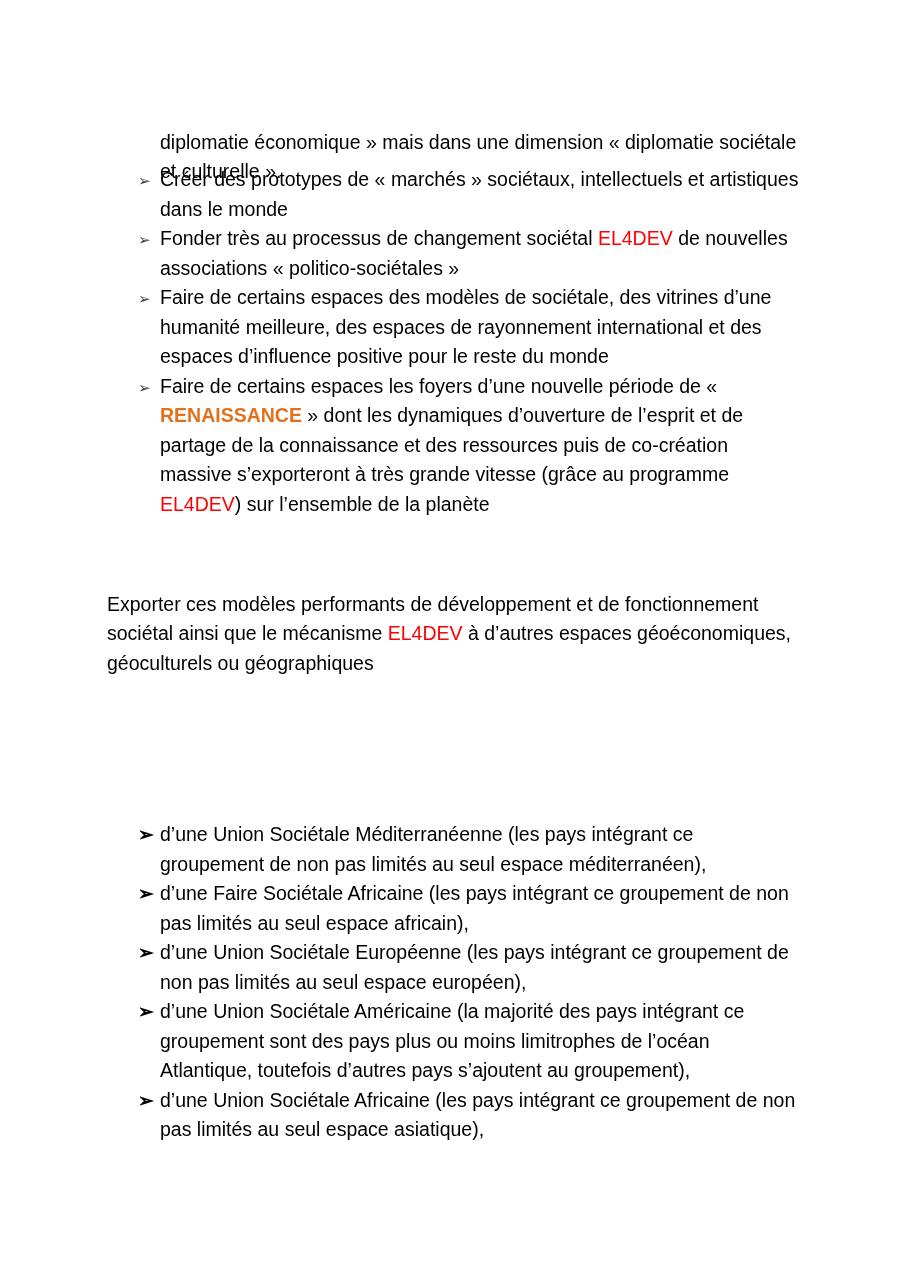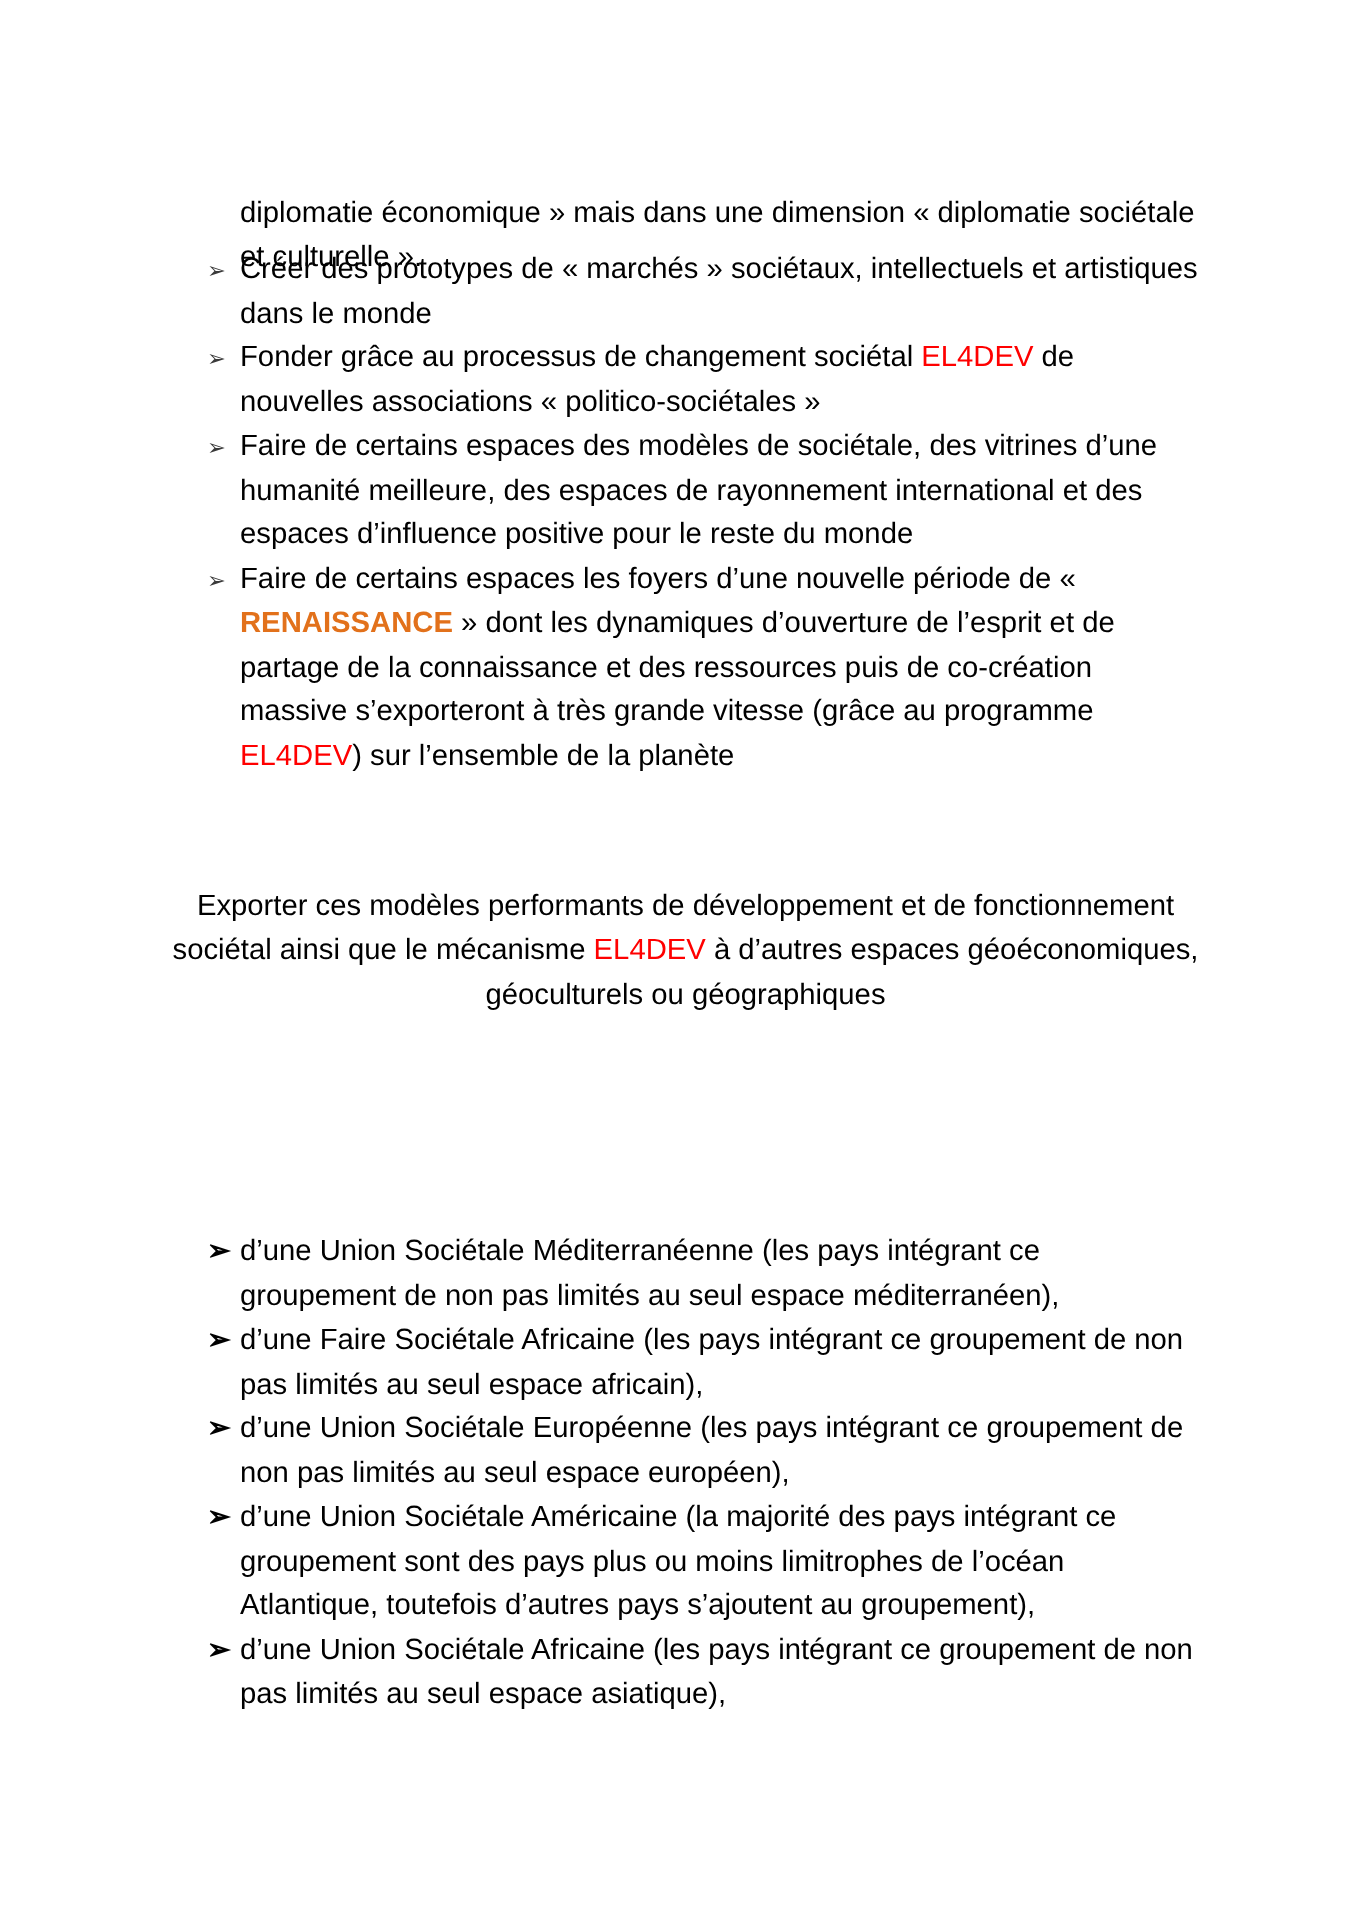--- a/index.html
+++ b/index.html
@@ -87,21 +87,20 @@
     top: 0px;
     font-weight: 700;
   }
 
   
   .exporter {
     left: 107px;
     top: 570px;
     width: 700px;
     font-weight: 700;
-    text-align: center;
   }
   .creation {
     left: 107px;
     top: 723px;
     width: 600px;
   }
 
   
   .b { font-weight: 400; }
   .el4dev {
@@ -115,21 +114,21 @@
 </style>
 </head>
 <body>
 
 <div class="page">
 
   <p class="block cont-para">diplomatie économique » mais dans une dimension « diplomatie sociétale et culturelle ».</p>
 
   <ul class="block bullets list-one">
       <li><span class="marker">➢</span><span><span class="b">Créer des prototypes de « marchés » sociétaux, intellectuels et artistiques dans le monde</span></span></li>
-      <li><span class="marker">➢</span><span><span class="b">Fonder grâce au processus de changement sociétal </span><span class="el4dev">EL4DEV</span><span class="b"> de nouvelles associations « politico-sociétales »</span></span></li>
+      <li><span class="marker">➢</span><span><span class="b">Fonder très au processus de changement sociétal </span><span class="el4dev">EL4DEV</span><span class="b"> de nouvelles associations « politico-sociétales »</span></span></li>
       <li><span class="marker">➢</span><span><span class="b">Faire de certains espaces des modèles de sociétale,</span><span> des vitrines d’une humanité meilleure, des espaces de rayonnement international et des espaces d’influence positive pour le reste du monde</span></span></li>
       <li><span class="marker">➢</span><span><span class="b">Faire de certains espaces les foyers d’une nouvelle période de « </span><span class="renaissance">RENAISSANCE</span><span class="b"> »</span><span> dont les dynamiques d’ouverture de l’esprit et de partage de la connaissance et des ressources puis de co-création massive s’exporteront à très grande vitesse (grâce au programme </span><span class="el4dev">EL4DEV</span><span>) sur l’ensemble de la planète</span></span></li>
     </ul>
 
   <p class="block exporter"><span class="b">Exporter ces modèles performants de développement et de fonctionnement sociétal ainsi que le mécanisme </span><span class="el4dev">EL4DEV</span><span class="b"> à d’autres espaces géoéconomiques, géoculturels ou géographiques</span></p>
 
 
   <ul class="block bullets list-two">
       <li><span class="marker">➢</span><span><span>d’une </span><span class="b">Union Sociétale Méditerranéenne</span><span> (les pays intégrant ce groupement de non pas limités au seul espace méditerranéen),</span></span></li>
       <li><span class="marker">➢</span><span><span>d’une </span><span class="b">Faire Sociétale Africaine</span><span> (les pays intégrant ce groupement de non pas limités au seul espace africain),</span></span></li>

